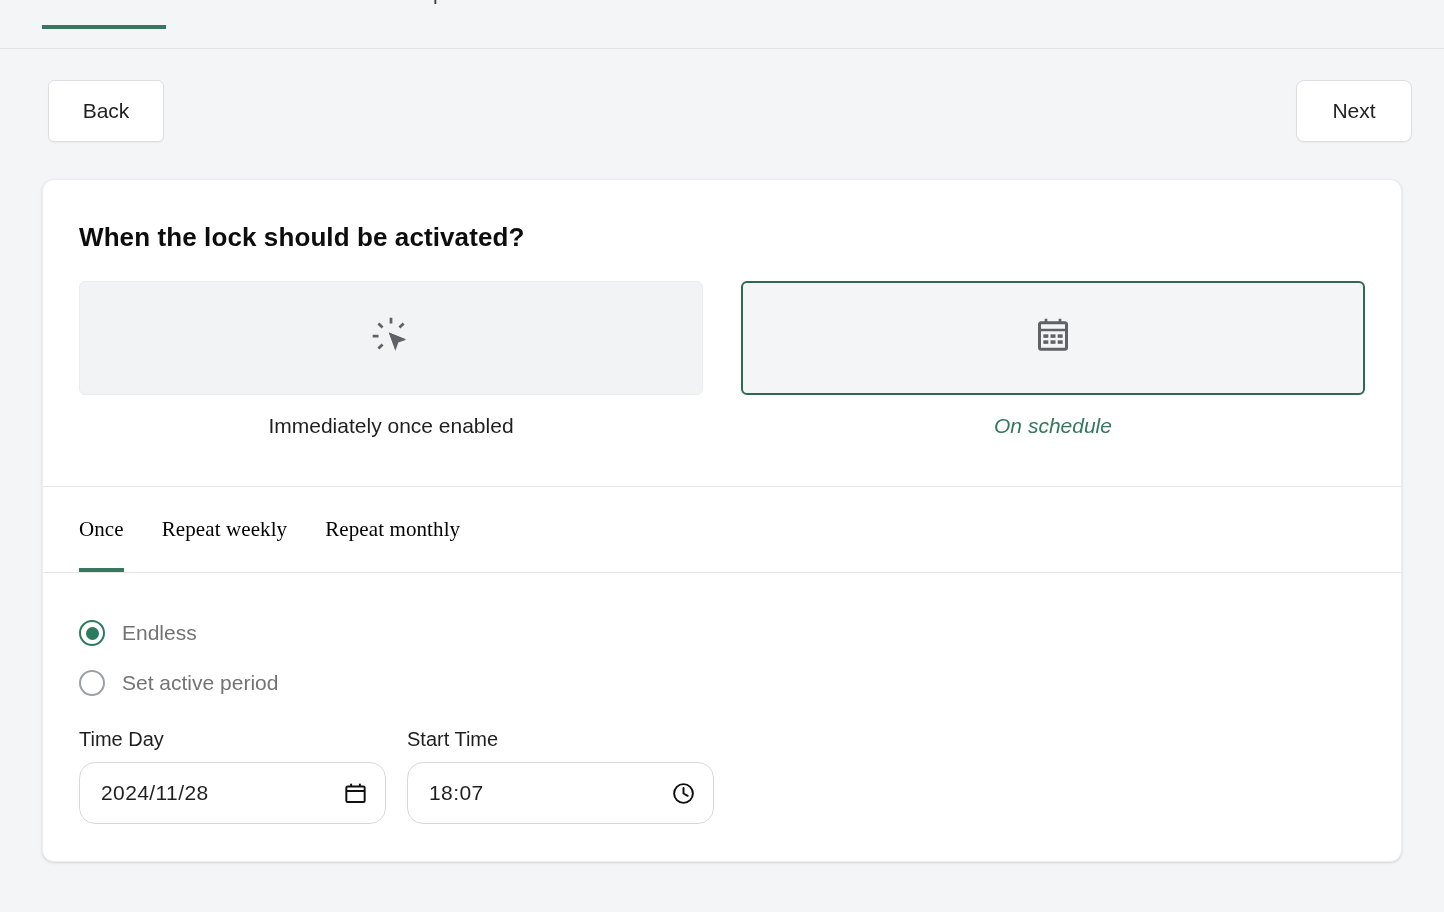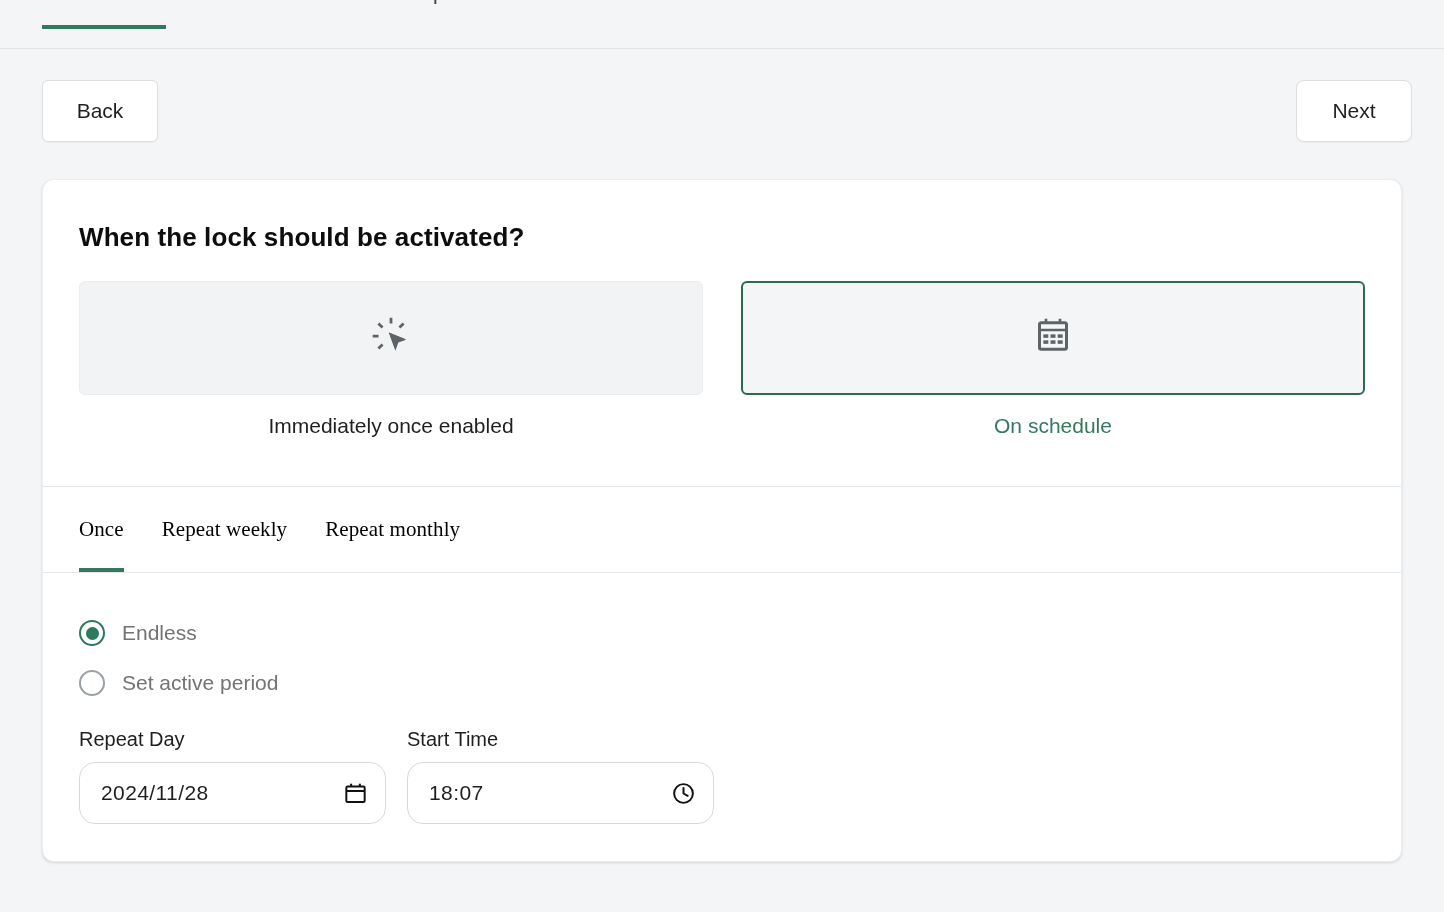--- a/index.html
+++ b/index.html
@@ -60,21 +60,21 @@
     border: 1px solid #dcdfe2;
     border-radius: 8px;
     font-size: 21px;
     color: #1f1f1f;
     font-family: "Liberation Sans", sans-serif;
     cursor: pointer;
     display: flex; align-items: center; justify-content: center;
     box-shadow: 0 1px 1px rgba(60,64,67,.06);
     padding: 0 22px;
   }
-  #back-button { left: 42px; border-radius: 6px; }
+  #back-button { left: 48px; border-radius: 6px; }
   #next-button { right: 32px; }
 
   
   #card {
     position: absolute;
     left: 42px; top: 179px;
     width: 1360px; height: 683px;
     background: #ffffff;
     border: 1px solid #eceded;
     border-radius: 12px;
@@ -115,21 +115,21 @@
     background: #f4f5f6;
     border: 2px solid #2d6a4f;
   }
   .tile-label {
     text-align: center;
     font-size: 21px;
     line-height: 26px;
     margin-top: 18px;
     color: #1f1f1f;
   }
-  .tile-label.green { color: #34785e; }
+  .tile-label.green { color: #34785e; font-style: italic; }
 
   .tiles-bottom-space { height: 47px; }
 
   .divider {
     height: 1px;
     background: #e4e6e7;
     width: 100%;
   }
 
   
@@ -311,21 +311,21 @@
     </div>
     <div class="radio-row">
       <span class="radio-mark"></span>
       <span class="radio-label">Set active period</span>
     </div>
   </div>
 
   <div class="fields">
 
     <div class="field-col">
-      <span class="field-label">Repeat Day</span>
+      <span class="field-label">Time Day</span>
       <div class="field-box">
         <span class="field-value" title="yyyy/mm/dd">2024/11/28</span>
         <span class="field-icon">
           <svg width="25" height="25" viewBox="0 0 24 24" fill="none" stroke="#111" stroke-width="1.9" aria-hidden="true">
             <rect x="3.2" y="5.2" width="17.6" height="15" rx="1.3"></rect>
             <line x1="3.2" y1="9.6" x2="20.8" y2="9.6"></line>
             <line x1="7.8" y1="2.6" x2="7.8" y2="5.2"></line>
             <line x1="16.2" y1="2.6" x2="16.2" y2="5.2"></line>
           </svg>
         </span>

